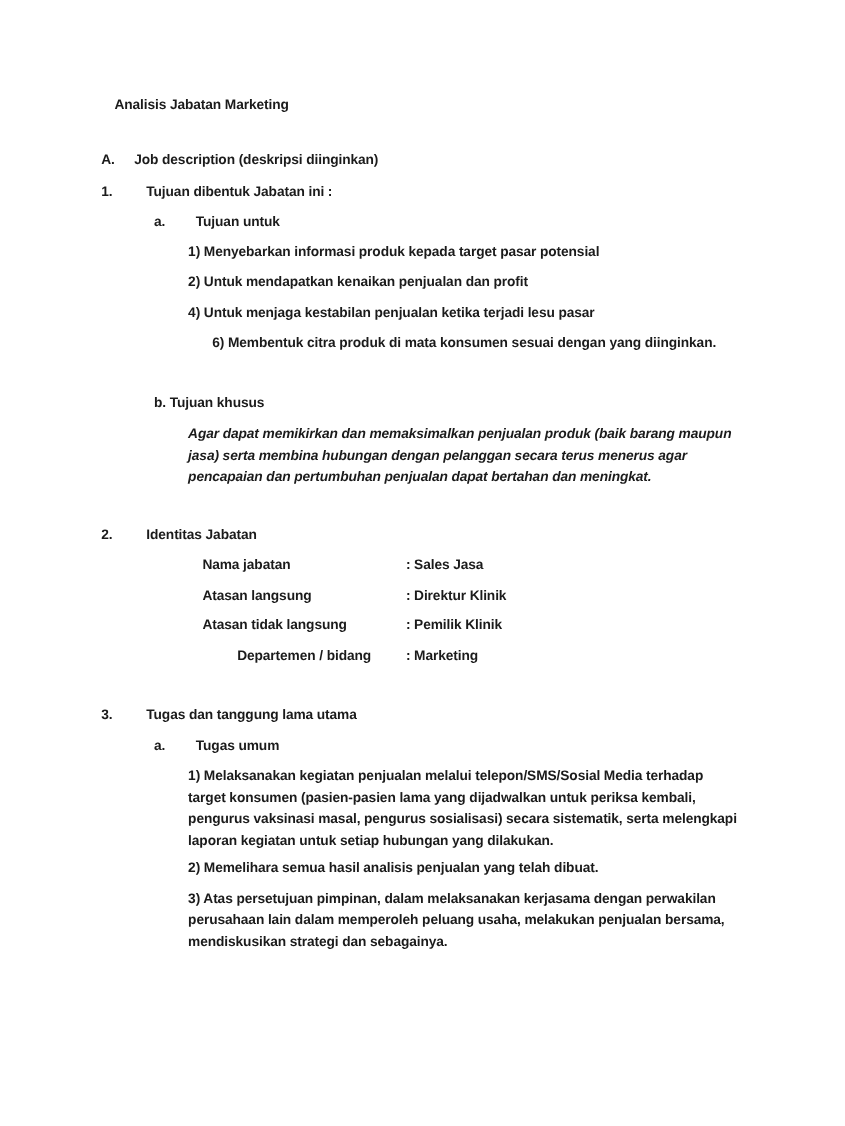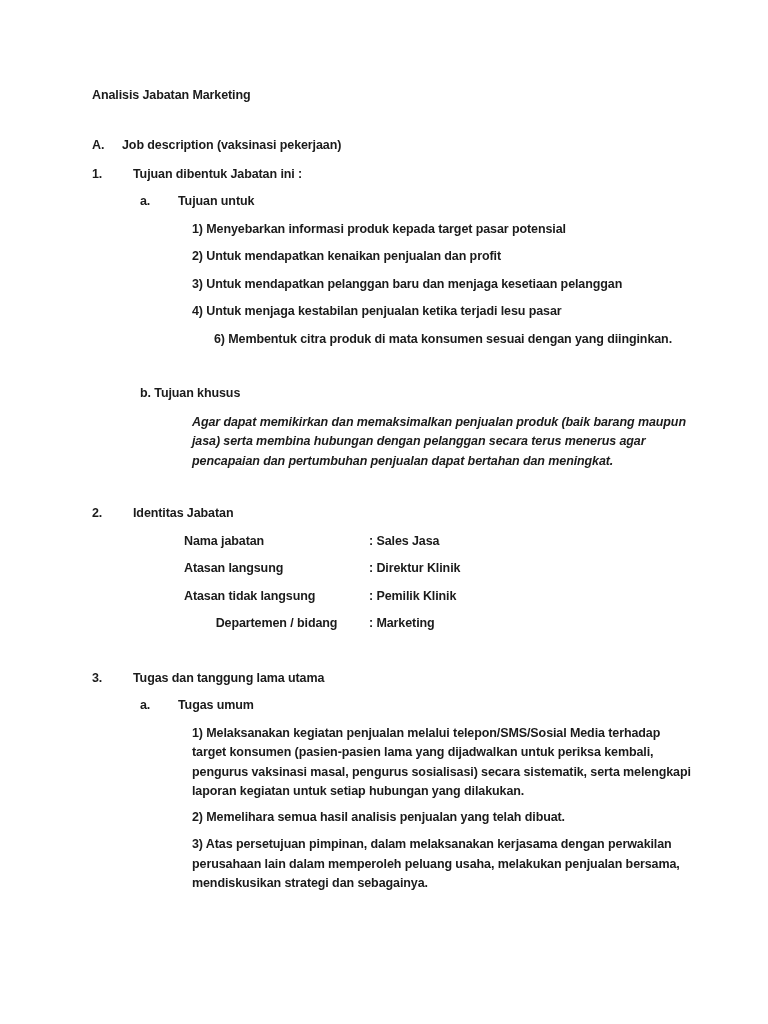--- a/index.html
+++ b/index.html
@@ -26,59 +26,58 @@
     right: 60px;
   }
   .row {
     display: flex;
     line-height: 19.5px;
   }
   .lbl-a  { flex: 0 0 30px; }   
   .lbl-n  { flex: 0 0 41px; }   
   .lbl-sub{ flex: 0 0 38px; }   
   .ind1 { margin-left: 48px; }  
-  .ind2 { margin-left: 100px; }  
+  .ind2 { margin-left: 79px; }  
   .para {
     max-width: 502px;
     line-height: 19.5px;
   }
-  .mb-title { margin-bottom: 34px; }
+  .mb-title { margin-bottom: 34px; margin-left: 12px; }
   .mb-9  { margin-bottom: 9px; }
   .mb-8  { margin-bottom: 8px; }
   .mb-6  { margin-bottom: 6px; }
   .mb-33 { margin-bottom: 33px; font-style: italic; }
   .mb-35 { margin-bottom: 35px; text-align: center; }
   .field-label { flex: 0 0 185px; padding-left: 44px; } 
 </style>
 </head>
 <body>
 
 <div class="page">
   <div class="content">
 
     <div class="mb-title">Analisis Jabatan Marketing</div>
 
     <div class="row mb-9">
       <span class="lbl-a">A.</span>
-      <span>Job description (vaksinasi pekerjaan)</span>
+      <span>Job description (deskripsi diinginkan)</span>
     </div>
 
     <div class="row mb-8">
       <span class="lbl-n">1.</span>
       <span>Tujuan dibentuk Jabatan ini :</span>
     </div>
 
     <div class="row ind1 mb-8">
       <span class="lbl-sub">a.</span>
       <span>Tujuan untuk</span>
     </div>
 
     <div class="para ind2 mb-8">1) Menyebarkan informasi produk kepada target pasar potensial</div>
     <div class="para ind2 mb-8">2) Untuk mendapatkan kenaikan penjualan dan profit</div>
-    <div class="para ind2 mb-8">3) Untuk mendapatkan pelanggan baru dan menjaga kesetiaan pelanggan</div>
     <div class="para ind2 mb-8">4) Untuk menjaga kestabilan penjualan ketika terjadi lesu pasar</div>
     <div class="para ind2 mb-35">6) Membentuk citra produk di mata konsumen sesuai dengan yang diinginkan.</div>
 
     <div class="row ind1 mb-9">
       <span>b. Tujuan khusus</span>
     </div>
 
     <div class="para ind2 mb-33">Agar dapat memikirkan dan memaksimalkan penjualan produk (baik barang maupun jasa) serta membina hubungan dengan pelanggan secara terus menerus agar pencapaian dan pertumbuhan penjualan dapat bertahan dan meningkat.</div>
 
     <div class="row mb-8">

